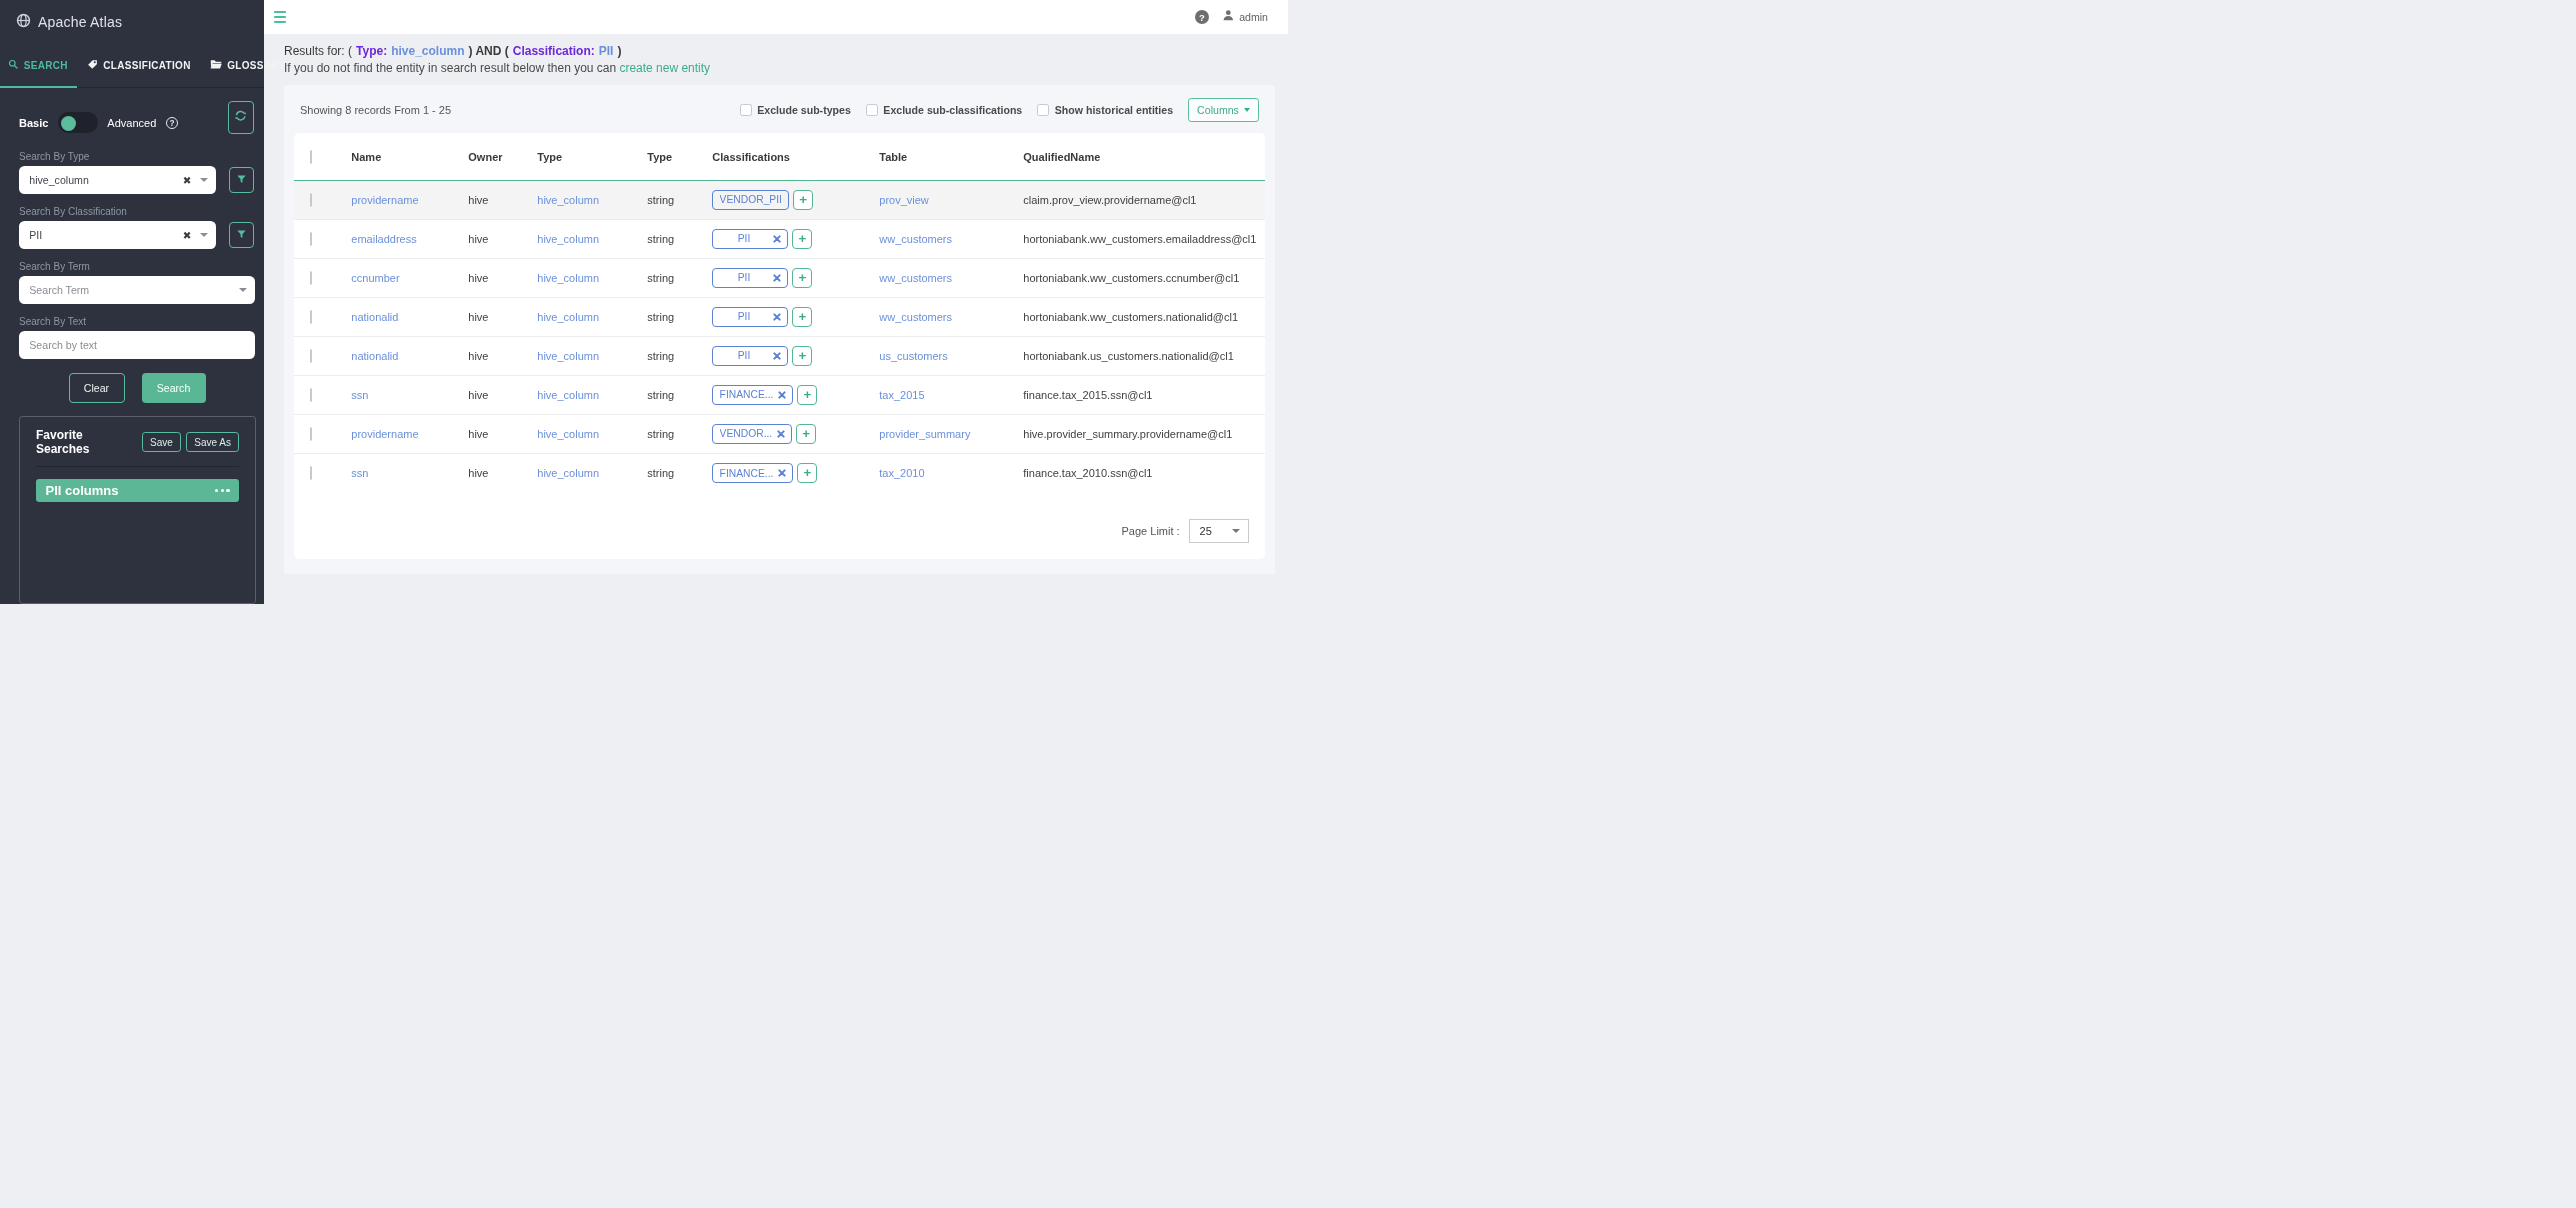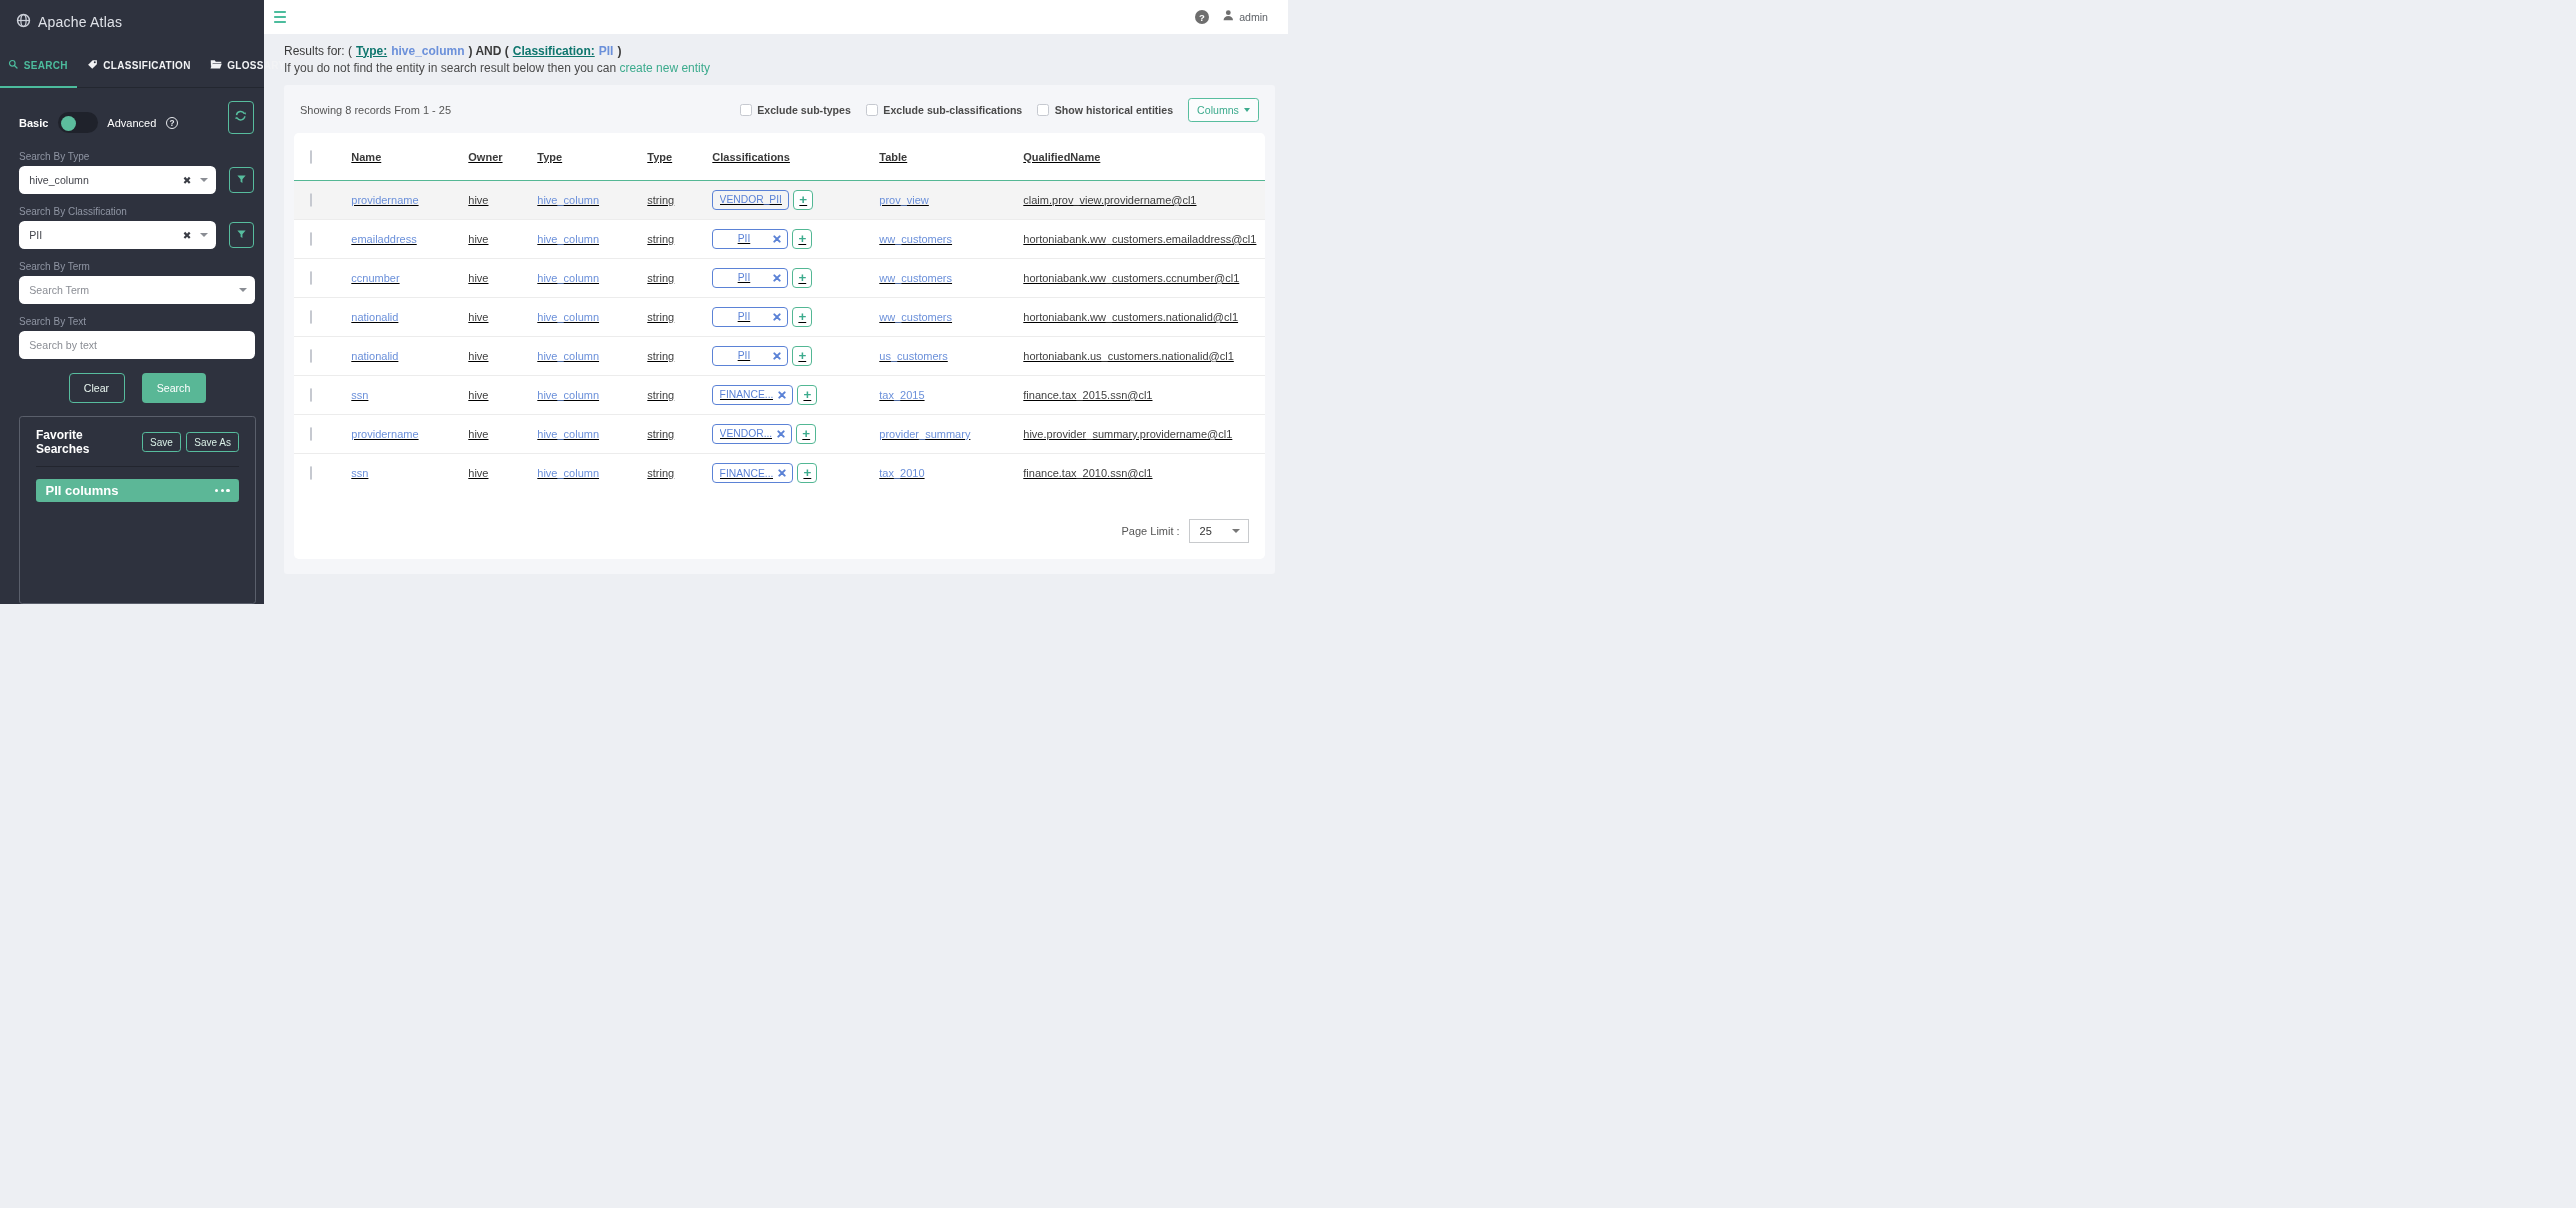--- a/index.html
+++ b/index.html
@@ -58,38 +58,38 @@
   .hamburger { display:flex; flex-direction:column; gap:2.4px; cursor:pointer; }
   .hamburger i { width:12px; height:2.4px; background:#4cbc9d; border-radius:0.8px; }
   .top-right { margin-left:auto; display:flex; align-items:center; gap:13px; }
   .help-circle { width:14px; height:14px; border-radius:50%; background:#6e6e6e; color:#fff; font-size:9.5px; font-weight:bold; display:flex; align-items:center; justify-content:center; cursor:pointer; }
   .help-circle::before { content:"?"; }
   .userbox { display:flex; align-items:center; gap:4.7px; cursor:pointer; }
   .username { font-size:10.6px; color:#5f6368; }
 
   .content { flex:1; padding:9.5px 12.6px 0 20px; }
   .results-line { display:flex; gap:4px; align-items:baseline; font-size:12px; color:#3a3a3a; }
-  .rl-green { color:#0f766e; font-weight:bold;text-decoration:underline; }
+  .rl-green { color:#6d28d9; font-weight:bold; }
   .rl-blue { color:#6b90da; font-weight:bold; }
   .rl-dark { color:#3a3a3a; font-weight:bold; }
   .hint-line { margin-top:3.2px; font-size:12px; color:#4a4a4a; }
   .hint-link { color:#3cab8d; cursor:pointer; margin-left:3.2px; }
 
   .outer-card { margin-top:10.3px; background:#f5f6f9; border-radius:3.2px; height:489px; }
   .meta-row { display:flex; align-items:center; padding:13.4px 16px 0 16px; }
   .showing { font-size:11px; color:#555; }
   .showing .recs { cursor:pointer; }
   .meta-right { margin-left:auto; display:flex; align-items:center; gap:15px; }
   .cb-group { display:flex; align-items:center; gap:5.5px; cursor:pointer; }
   .cb { width:12px; height:12px; background:#fff; border:0.8px solid #c6c9d0; border-radius:2.4px; }
   .cb-label { font-size:10.6px; font-weight:bold; color:#4a4a4a; }
   .columns-btn { display:flex; align-items:center; gap:5.5px; border:1.2px solid #57bd9e; background:#fbfcfd; color:#3cab8d; border-radius:3.2px; height:24px; padding:0 8px; font-size:10.6px; cursor:pointer; }
   .columns-btn .caret { border-top-color:#3cab8d; border-left-width:3.2px; border-right-width:3.2px; border-top-width:4px; }
 
-  .table-card { margin:11px 10.3px 0 10.3px; background:#fff; border-radius:4.7px; height:426px; position:relative;text-decoration:underline; }
+  .table-card { margin:11px 10.3px 0 10.3px; background:#fff; border-radius:4.7px; height:426px; position:relative; }
   table { border-collapse:collapse; width:100%; table-layout:fixed; }
   col.c0{width:46px;} col.c1{width:117px;} col.c2{width:69px;} col.c3{width:110px;} col.c4{width:65px;} col.c5{width:167px;} col.c6{width:144px;}
   thead th { height:47px; text-align:left; font-size:11px; font-weight:bold; color:#3a3a3a; padding-left:11px; border-bottom:1.6px solid #54b794; }
   thead th.chk { padding-left:16px; }
   tbody td { height:39px; font-size:11px; color:#3f3f3f; padding-left:11px; border-top:0.8px solid #ececec; }
   tbody tr:first-child td { border-top:none; }
   tbody tr.shaded { background:#f4f4f4; }
   td.chk, th.chk { padding-left:16px; }
   .cb.head { width:12.6px; height:12.6px; border-radius:3.2px; }
   a.lnk { color:#6b90da; text-decoration:none; cursor:pointer; }

